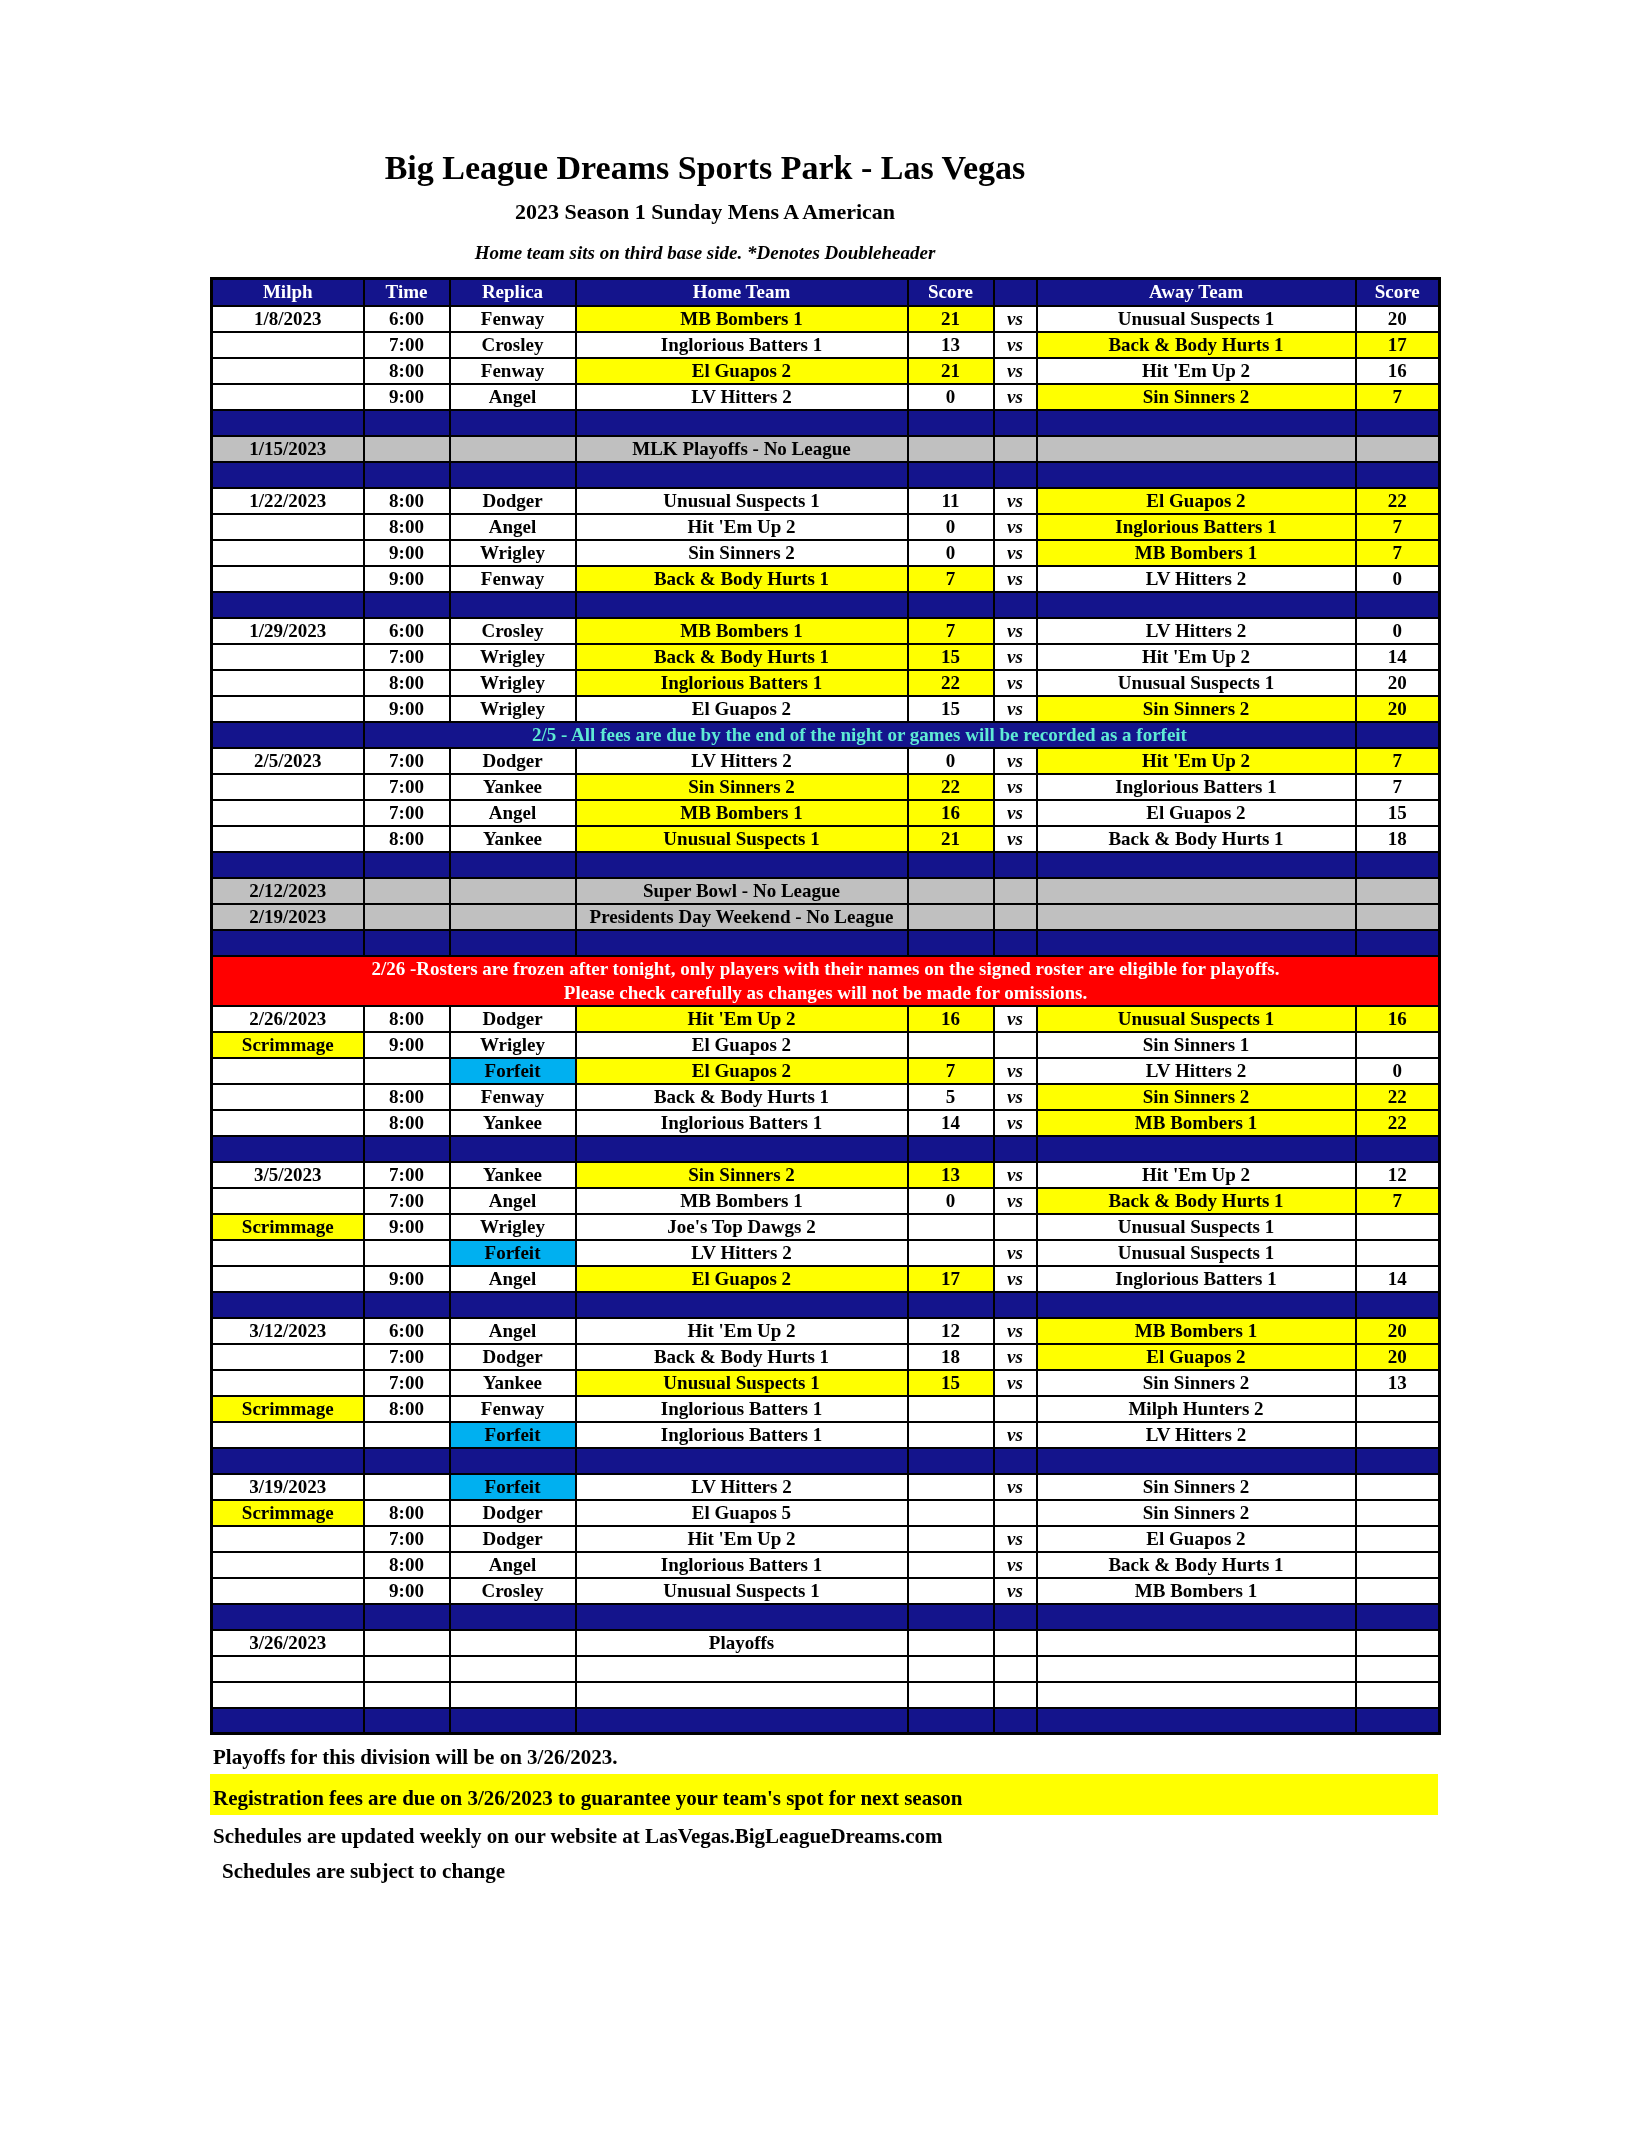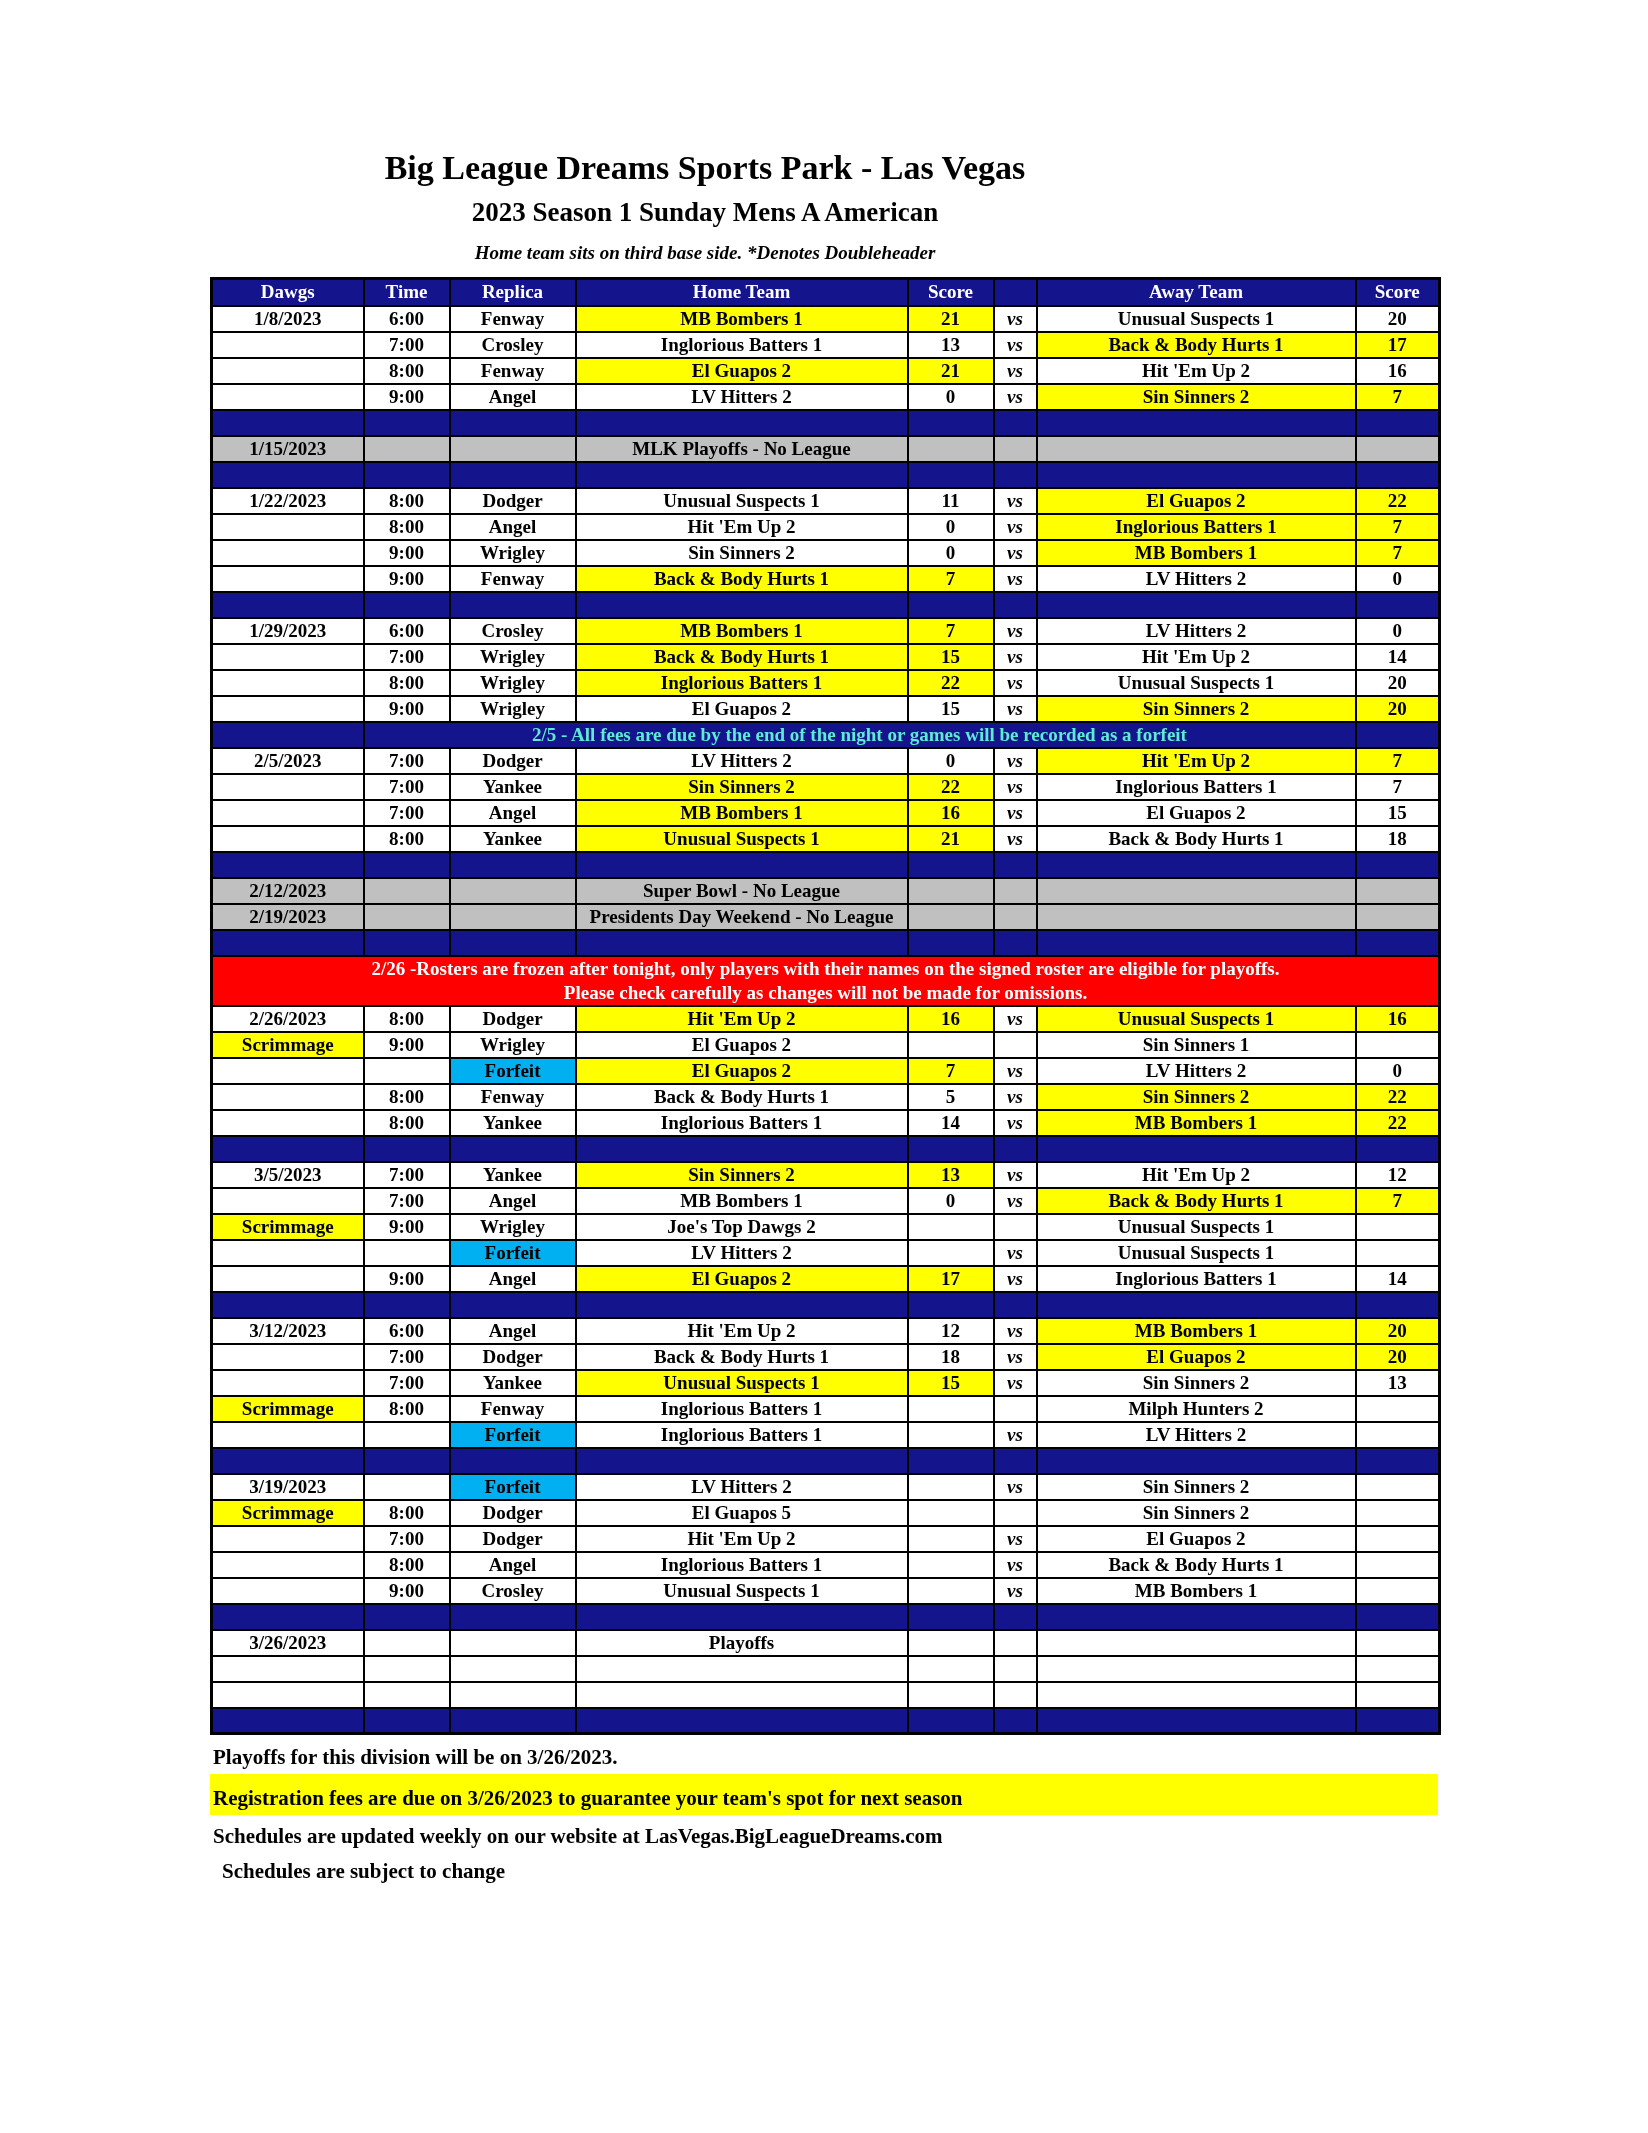--- a/index.html
+++ b/index.html
@@ -18,21 +18,21 @@
     font-family: "Liberation Serif", serif;
     color: #000;
   }
   .heading {
     margin: 148px 0 0 210px;
     width: 990px;
     text-align: center;
     font-weight: bold;
   }
   .title   { font-size: 34px; line-height: 40px; }
-  .subtitle{ font-size: 27px; line-height: 32px; margin-top: 8px; }
+  .subtitle{ font-size: 22px; line-height: 32px; margin-top: 8px; }
   .note    { font-size: 19px; line-height: 22px; margin-top: 14px; font-style: italic; }
 
   table.schedule {
     margin: 13px 0 0 210px;
     width: 1228px;
     border-collapse: collapse;
     table-layout: fixed;
     border: 3px solid #000;
   }
   table.schedule td, table.schedule th {
@@ -84,21 +84,21 @@
       <col style="width:86px">
       <col style="width:126px">
       <col style="width:332px">
     <col style="width:86px">
       <col style="width:43px">
       <col style="width:319px">
       <col style="width:84px">
   </colgroup>
   <thead>
     <tr id="head-row">
-        <th>Dawgs</th>
+        <th>Milph</th>
         <th>Time</th>
         <th>Replica</th>
         <th>Home Team</th>
         <th>Score</th>
         <th></th>
         <th>Away Team</th>
         <th>Score</th>
       </tr>
   </thead>
   <tbody id="schedule-body">

